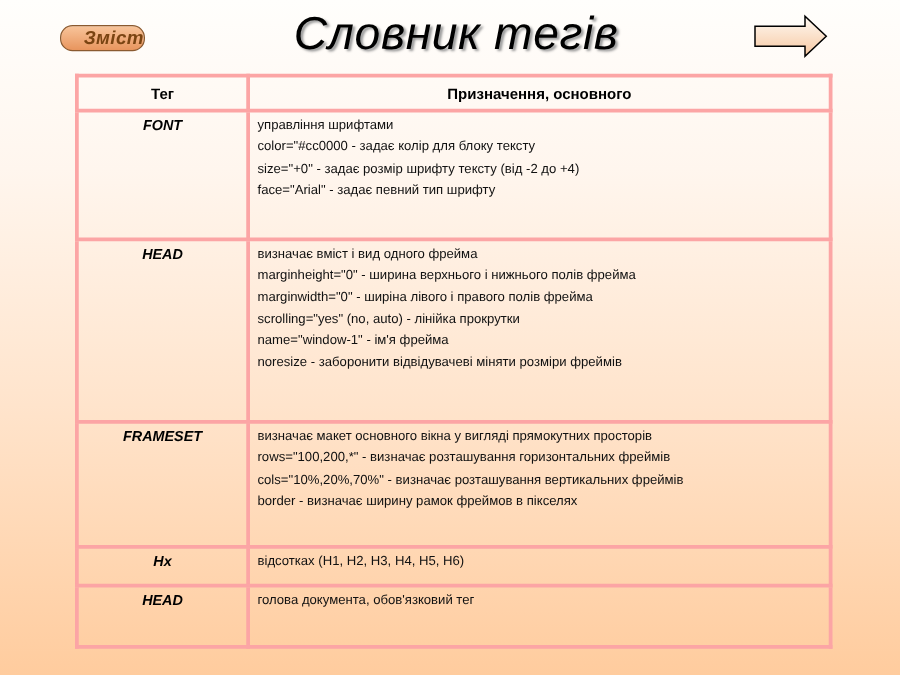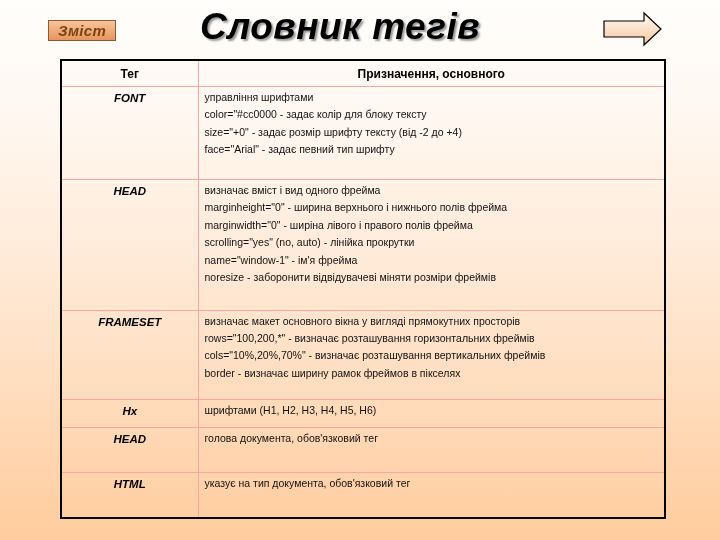--- a/index.html
+++ b/index.html
@@ -14,44 +14,45 @@
       background: linear-gradient(to bottom, #fffefc 0%, #fff6ee 25%, #ffe4cc 60%, #ffcc9e 100%);
       font-family: "Liberation Sans", sans-serif;
     }
     .zmist-btn {
       position: absolute;
       left: 48px;
       top: 20px;
       width: 68px;
       height: 21px;
       border: 1px solid #8a5a30;
-      border-radius: 0;
+      border-radius: 10px;
       background: linear-gradient(to bottom, #f8c49a 0%, #e8955e 100%);
       box-sizing: border-box;
       display: flex;
       align-items: center;
-      justify-content: center;
+      justify-content: flex-end;
       cursor: pointer;
     }
     .zmist-btn span {
       font-family: "Liberation Sans", sans-serif;
       font-style: italic;
       font-weight: bold;
       font-size: 15px;
       color: #7a4412;
       letter-spacing: 0.3px;
     }
     .page-title {
       position: absolute;
       left: 200px;
       top: 6px;
       width: 330px;
+      text-align: center;
       font-family: "Liberation Sans", sans-serif;
       font-style: italic;
-      font-weight: bold;
+      font-weight: normal;
       font-size: 37px;
       color: #000;
       text-shadow: 2px 2px 2px #9a9a9a;
       letter-spacing: 0.5px;
     }
     .next-arrow {
       position: absolute;
       left: 602px;
       top: 11px;
       width: 62px;
@@ -63,21 +64,21 @@
       left: 60px;
       top: 59px;
       width: 606px;
       height: 460px;
       border-collapse: collapse;
       border: 2px solid #000;
       box-sizing: border-box;
       table-layout: fixed;
     }
     .tag-table th, .tag-table td {
-      border: 1px solid #fca5a5;
+      border: 3px solid #fca5a5;
       vertical-align: top;
       padding: 0;
     }
     .tag-table th {
       height: 25px;
       vertical-align: middle;
       font-family: "Liberation Sans", sans-serif;
       font-weight: bold;
       font-size: 12px;
       color: #000;
@@ -160,29 +161,23 @@
       <td class="desc-cell">
         <div class="desc-line">визначає макет основного вікна у вигляді прямокутних просторів</div>
         <div class="desc-line">rows="100,200,*" - визначає розташування горизонтальних фреймів</div>
         <div class="desc-line">cols="10%,20%,70%" - визначає розташування вертикальних фреймів</div>
         <div class="desc-line">border - визначає ширину рамок фреймов в пікселях</div>
       </td>
     </tr>
     <tr style="height:23px;">
       <td class="tag-cell">Hx</td>
       <td class="desc-cell">
-        <div class="desc-line">шрифтами (H1, H2, H3, H4, H5, H6)</div>
+        <div class="desc-line">відсотках (H1, H2, H3, H4, H5, H6)</div>
       </td>
     </tr>
     <tr style="height:37px;">
       <td class="tag-cell">HEAD</td>
       <td class="desc-cell">
         <div class="desc-line">голова документа, обов'язковий тег</div>
       </td>
     </tr>
-    <tr style="height:38px;">
-      <td class="tag-cell">HTML</td>
-      <td class="desc-cell">
-        <div class="desc-line">указує на тип документа, обов'язковий тег</div>
-      </td>
-    </tr>
   </tbody>
 </table>
 
 </body></html>

